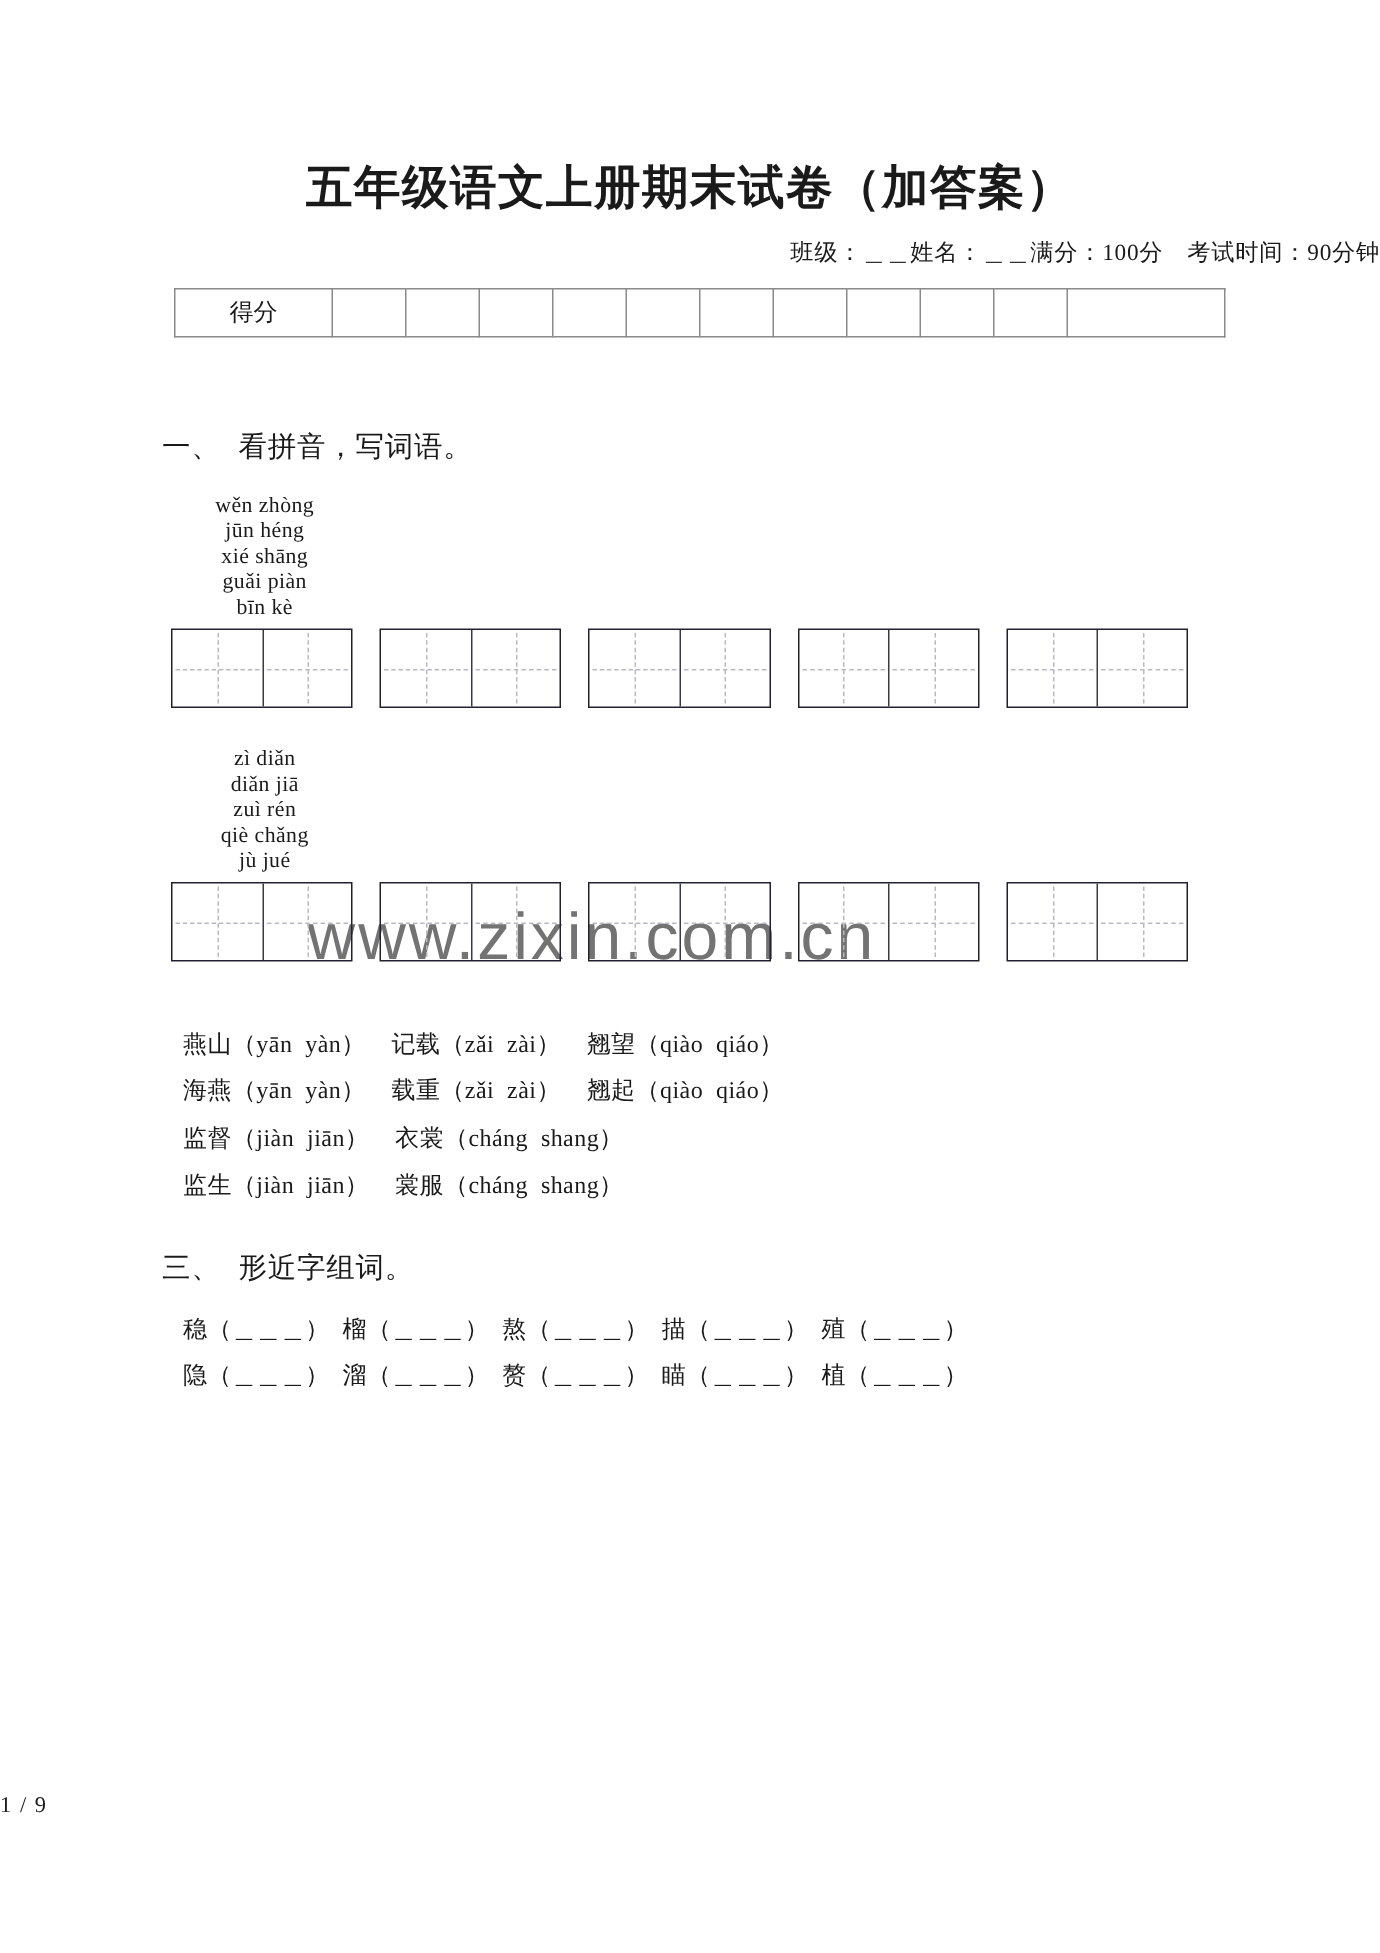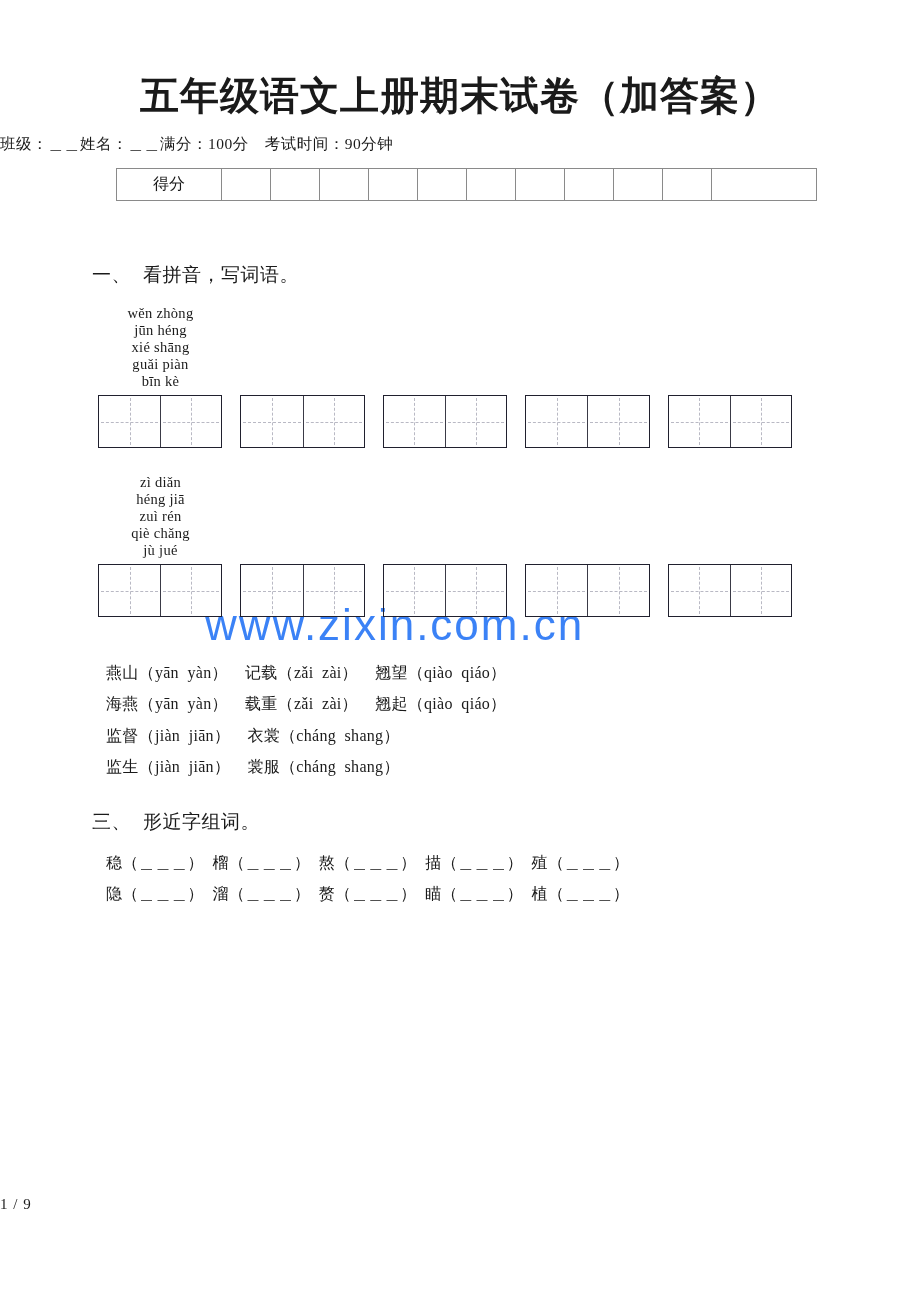--- a/index.html
+++ b/index.html
@@ -24,40 +24,40 @@
   }
 
   
   .watermark {
     position: absolute;
     left: 205px;
     top: 600px;
     font-family: "Liberation Sans", sans-serif;
     font-size: 44px;
     letter-spacing: 2px;
-    color: #3b82f6;
+    color: #737373;
     white-space: nowrap;
     user-select: none;
     z-index: 0;
   }
 
   .content { position: relative; z-index: 2; }
 
   
   .doc-title {
     text-align: center;
-    font-size: 39px;
+    font-size: 31px;
     font-weight: bold;
     letter-spacing: 1px;
     margin: 0;
-    padding-top: 72px;
+    padding-top: 106px;
     line-height: 1.25;
   }
   .doc-subtitle {
-    text-align: left;
+    text-align: right;
     font-size: 15.5px;
     margin: 0;
     padding-top: 13px;
     letter-spacing: 0.5px;
   }
 
   
   .score-table-wrap {
     margin: 13px auto 0 auto;
     width: 688px;
@@ -148,21 +148,21 @@
   
   .tzg .cell::after {
     top: 50%;
     left: 2px;
     right: 2px;
     height: 0;
     border-top: 1px dashed #b9b9c4;
   }
 
   
-  .block { padding-left: 92px; padding-right: 110px; }
+  .block { padding-left: 92px; padding-right: 110px; margin-left: 16px; }
   .sp-1 { height: 60px; }
   .sp-3 { height: 26px; }
   .sp-4 { height: 30px; }
   .sp-5 { height: 16px; }
   .sp-6 { height: 10px; }
 
   
   .footer {
     position: absolute;
     left: 0;
@@ -242,21 +242,21 @@
         <div class="tzg">
             <div class="cell"></div>
             <div class="cell"></div>
           </div>
       </div>
 
       <div class="sp-3"></div>
 
       <div class="pinyin-row">
         <div class="pinyin-cell">zì diǎn</div>
-        <div class="pinyin-cell">héng jiā</div>
+        <div class="pinyin-cell">diǎn jiā</div>
         <div class="pinyin-cell">zuì rén</div>
         <div class="pinyin-cell">qiè chǎng</div>
         <div class="pinyin-cell">jù jué</div>
       </div>
 
       <div class="grid-row">
         <div class="tzg">
             <div class="cell"></div>
             <div class="cell"></div>
           </div>

